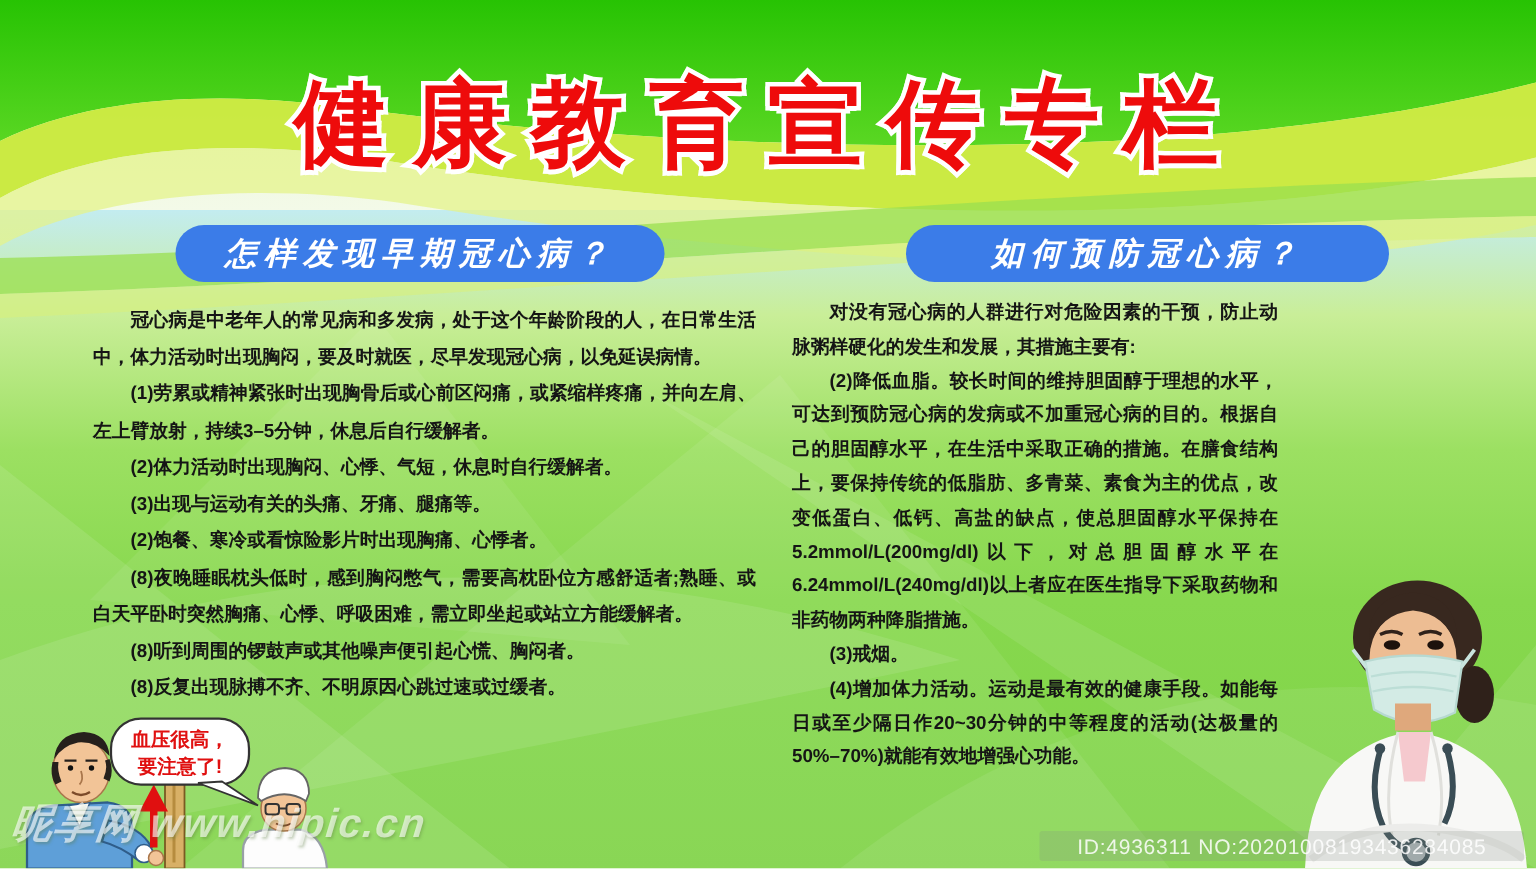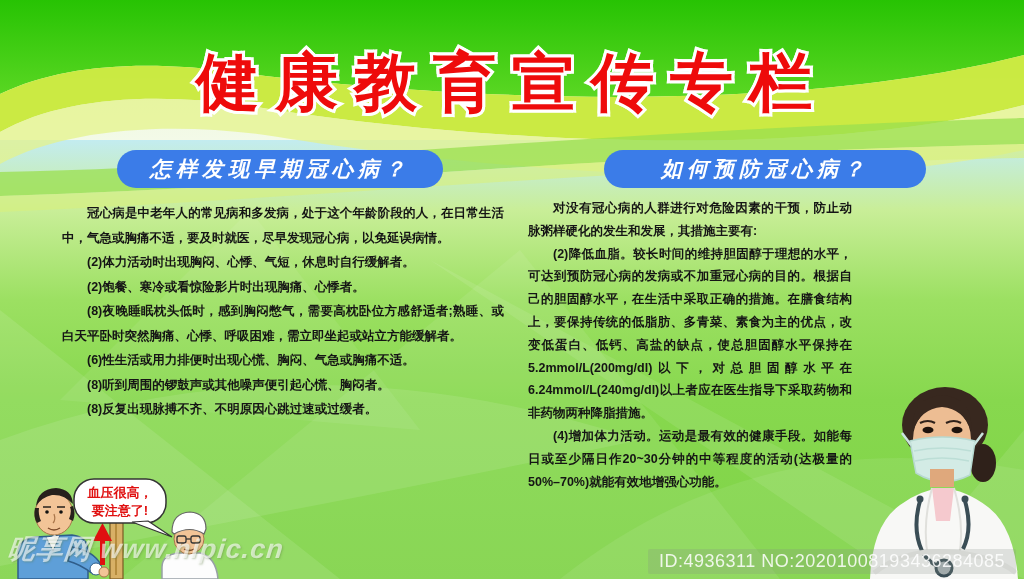--- a/index.html
+++ b/index.html
@@ -19,22 +19,22 @@
   .panel-body{position:absolute;z-index:3;color:#151515;font-weight:bold;}
   .panel-body p{margin:0;text-indent:2em;text-align:justify;}
   .panel-left{left:62px;top:201px;width:442px;font-size:12.5px;line-height:24.5px;}
   .panel-right{left:528px;top:197px;width:442px;font-size:12.5px;line-height:22.8px;}
   .photo-gap{float:right;width:124px;height:330px;margin-top:233px;margin-right:-6px;}
   .nurse{position:absolute;right:0;bottom:0;z-index:2;}
   .cartoon{position:absolute;left:14px;bottom:0;z-index:2;}
   .watermark{position:absolute;left:8px;bottom:12px;z-index:4;font-style:italic;font-weight:bold;
     font-size:27px;letter-spacing:1px;color:rgba(255,255,255,0.62);transform:skewX(-6deg);
     text-shadow:1px 1px 2px rgba(90,120,60,0.35);white-space:nowrap;}
-  .idtag{position:absolute;right:8px;bottom:5px;z-index:4;font-size:18px;letter-spacing:0.5px;
-    color:rgba(255,255,255,0.85);background:rgba(130,140,130,0.22);padding:2px 11px;border-radius:2px;}
+  .idtag{position:absolute;right:8px;bottom:5px;z-index:4;font-size:14px;letter-spacing:0.5px;
+    color:rgba(255,255,255,0.85);background:rgba(130,140,130,0.22);padding:2px 25px;border-radius:2px;}
 </style>
 </head>
 <body>
 
 <div class="poster">
 
   <svg class="bg-svg" width="1024" height="579" viewBox="0 0 1024 579">
     <defs>
       <linearGradient id="gTop" x1="0" y1="0" x2="0" y2="1">
         <stop offset="0" stop-color="#27c303"></stop>
@@ -57,33 +57,35 @@
   <div class="title">健康教育宣传专栏</div>
 
   <div class="pill pill-left">
     <span>怎样发现早期冠心病？</span>
   </div>
   <div class="pill pill-right">
     <span>如何预防冠心病？</span>
   </div>
 
   <div class="panel-body panel-left">
-    <p>冠心病是中老年人的常见病和多发病，处于这个年龄阶段的人，在日常生活中，气急或胸痛不适，要及时就医，尽早发现冠心病，以免延误病情。</p>
+    <p>冠心病是中老年人的常见病和多发病，处于这个年龄阶段的人，在日常生活中，体力活动时出现胸闷，要及时就医，尽早发现冠心病，以免延误病情。</p>
+    <p>(1)劳累或精神紧张时出现胸骨后或心前区闷痛，或紧缩样疼痛，并向左肩、左上臂放射，持续3–5分钟，休息后自行缓解者。</p>
     <p>(2)体力活动时出现胸闷、心悸、气短，休息时自行缓解者。</p>
+    <p>(3)出现与运动有关的头痛、牙痛、腿痛等。</p>
     <p>(2)饱餐、寒冷或看惊险影片时出现胸痛、心悸者。</p>
     <p>(8)夜晚睡眠枕头低时，感到胸闷憋气，需要高枕卧位方感舒适者;熟睡、或白天平卧时突然胸痛、心悸、呼吸困难，需立即坐起或站立方能缓解者。</p>
-    <p>(6)性生活或用力排便时出现心慌、胸闷、气急或胸痛不适。</p>
     <p>(8)听到周围的锣鼓声或其他噪声便引起心慌、胸闷者。</p>
     <p>(8)反复出现脉搏不齐、不明原因心跳过速或过缓者。</p>
   </div>
 
   <div class="panel-body panel-right">
     <div class="photo-gap"></div>
     <p>对没有冠心病的人群进行对危险因素的干预，防止动脉粥样硬化的发生和发展，其措施主要有:</p>
     <p>(2)降低血脂。较长时间的维持胆固醇于理想的水平，可达到预防冠心病的发病或不加重冠心病的目的。根据自己的胆固醇水平，在生活中采取正确的措施。在膳食结构上，要保持传统的低脂肪、多青菜、素食为主的优点，改变低蛋白、低钙、高盐的缺点，使总胆固醇水平保持在5.2mmol/L(200mg/dl)以下，对总胆固醇水平在6.24mmol/L(240mg/dl)以上者应在医生指导下采取药物和非药物两种降脂措施。</p>
+    <p>(3)戒烟。</p>
     <p>(4)增加体力活动。运动是最有效的健康手段。如能每日或至少隔日作20~30分钟的中等程度的活动(达极量的50%–70%)就能有效地增强心功能。</p>
 
   </div>
 
   <svg class="cartoon" width="225" height="102" viewBox="0 0 225 102">
 
     <g>
       <path d="M4,102 V76 Q4,62 22,60 L58,58 Q74,60 74,74 V102 Z" fill="#5e9fd8" stroke="#2f5d8a" stroke-width="1.5"></path>
       <polygon points="32,60 46,58 39,74" fill="#ffffff" stroke="#2f5d8a" stroke-width="1"></polygon>
       <path d="M58,70 Q80,74 87,88 L79,97 Q66,87 54,84 Z" fill="#5e9fd8" stroke="#2f5d8a" stroke-width="1.5"></path>

